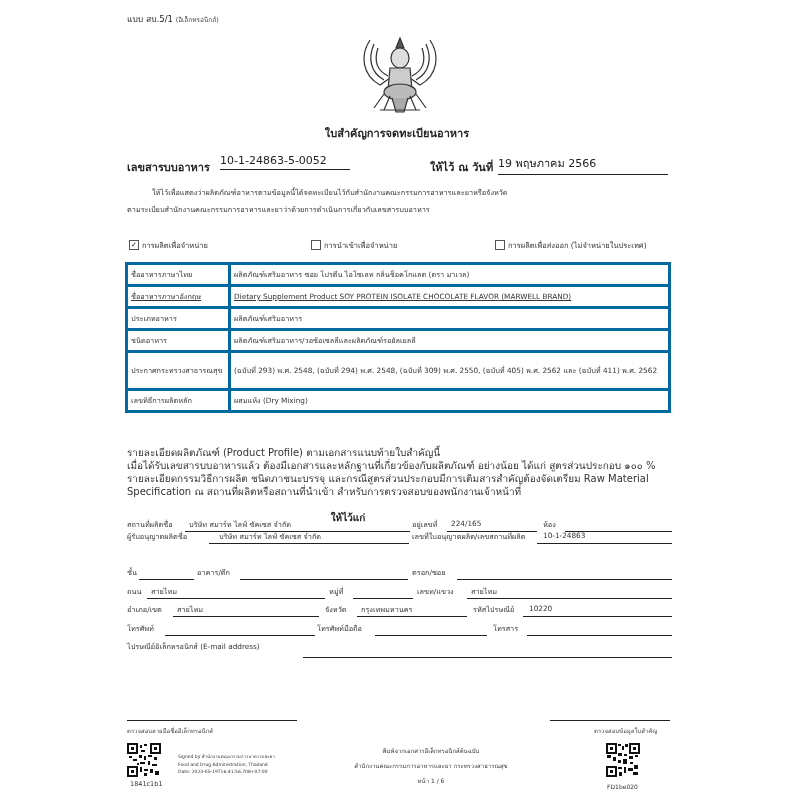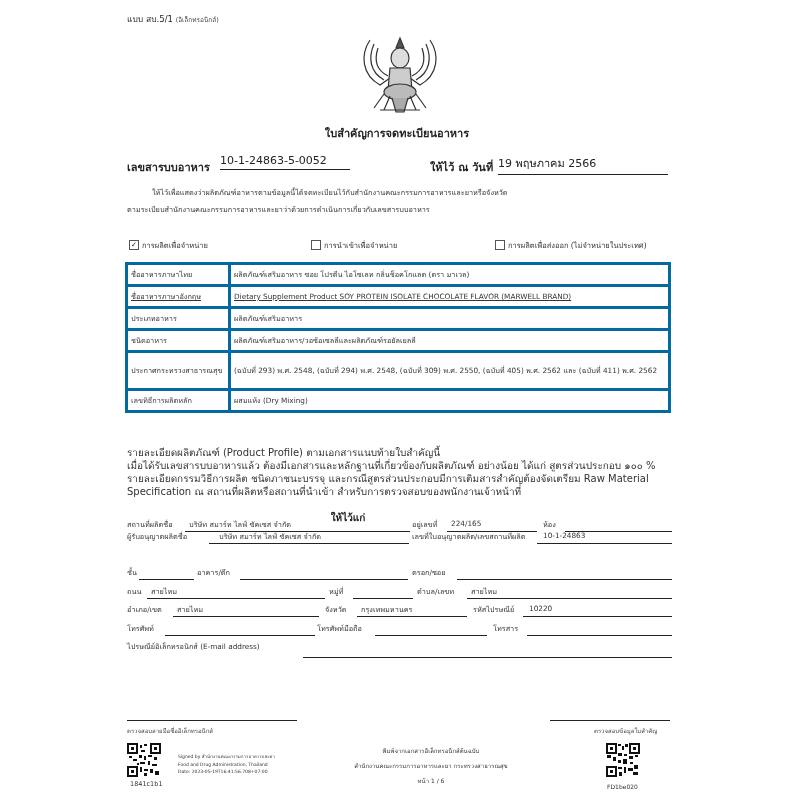--- a/index.html
+++ b/index.html
@@ -163,21 +163,21 @@
   <span class="val" style="left:334px;"></span>
 </div>
 
 <div class="row" style="top:586px;">
   <span class="fld" style="left:0;">ถนน</span>
   <span class="line" style="left:20px; width:178px;"></span>
   <span class="val" style="left:24px;">สายไหม</span>
   <span class="fld" style="left:202px;">หมู่ที่</span>
   <span class="line" style="left:226px; width:60px;"></span>
   <span class="val" style="left:230px;"></span>
-  <span class="fld" style="left:290px;">ตำบล/เลขท</span>
+  <span class="fld" style="left:290px;">เลขท/แขวง</span>
   <span class="line" style="left:340px; width:205px;"></span>
   <span class="val" style="left:344px;">สายไหม</span>
 </div>
 
 <div class="row" style="top:604px;">
   <span class="fld" style="left:0;">อำเภอ/เขต</span>
   <span class="line" style="left:46px; width:146px;"></span>
   <span class="val" style="left:50px;">สายไหม</span>
   <span class="fld" style="left:198px;">จังหวัด</span>
   <span class="line" style="left:230px; width:110px;"></span>

